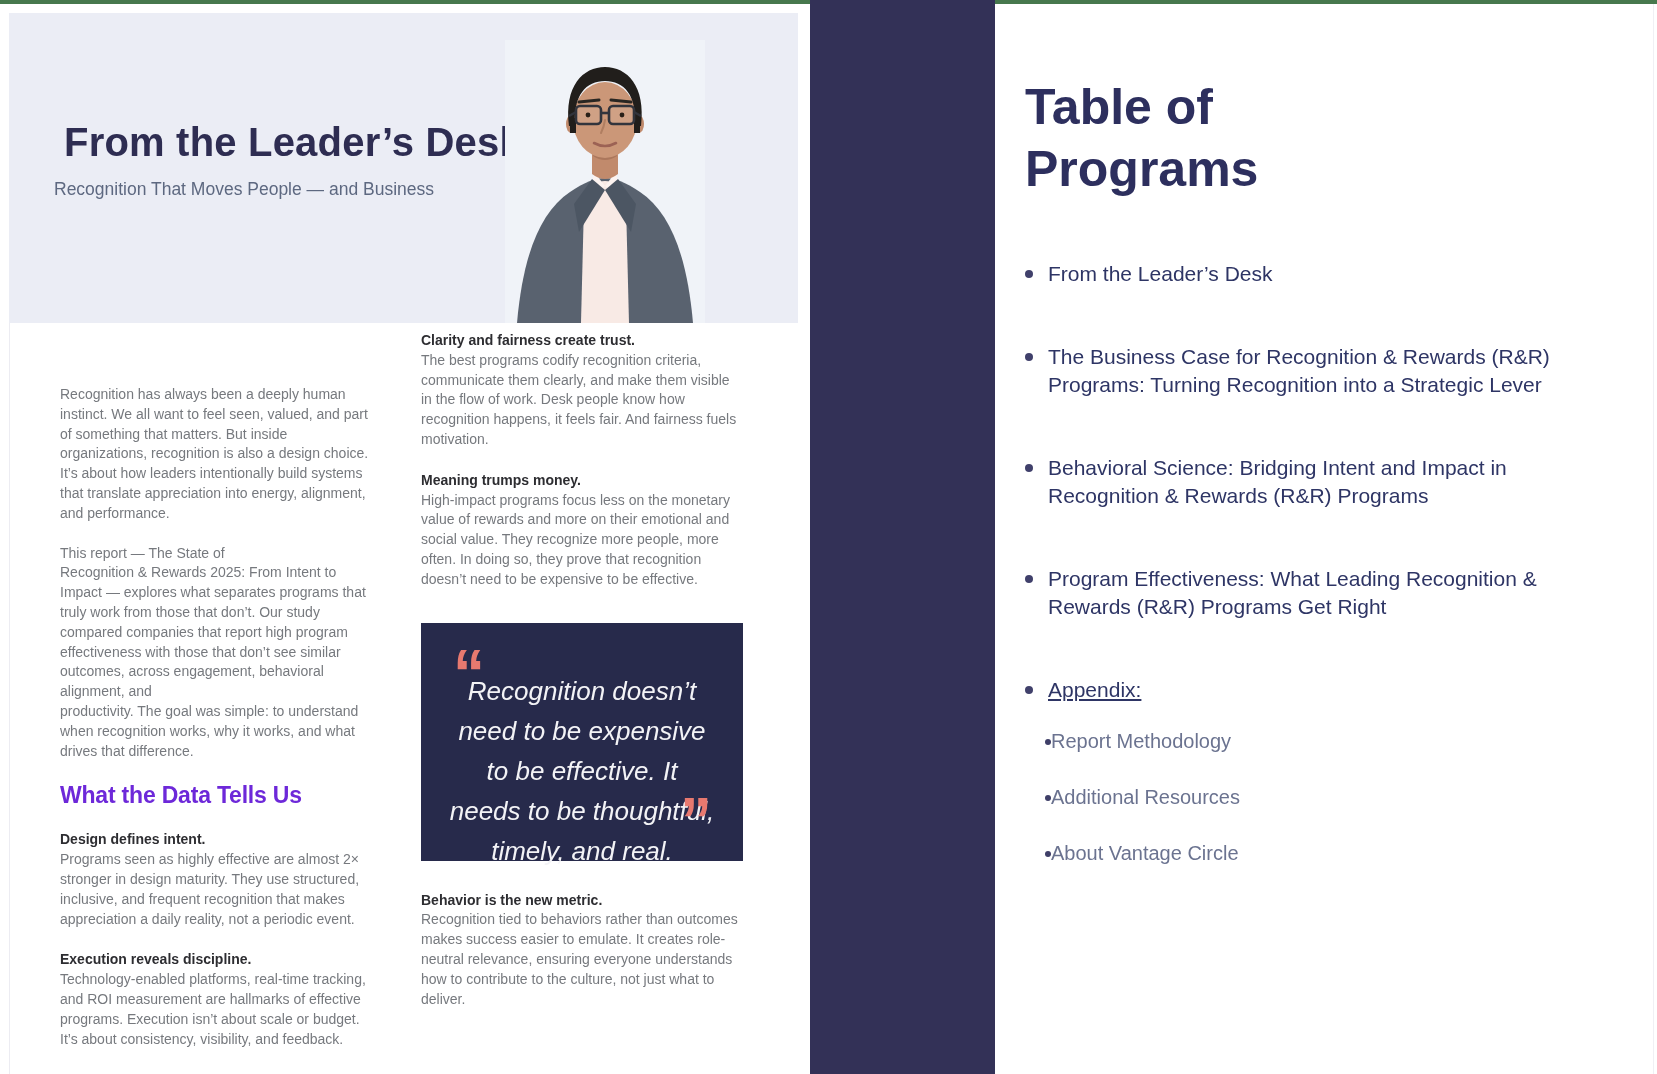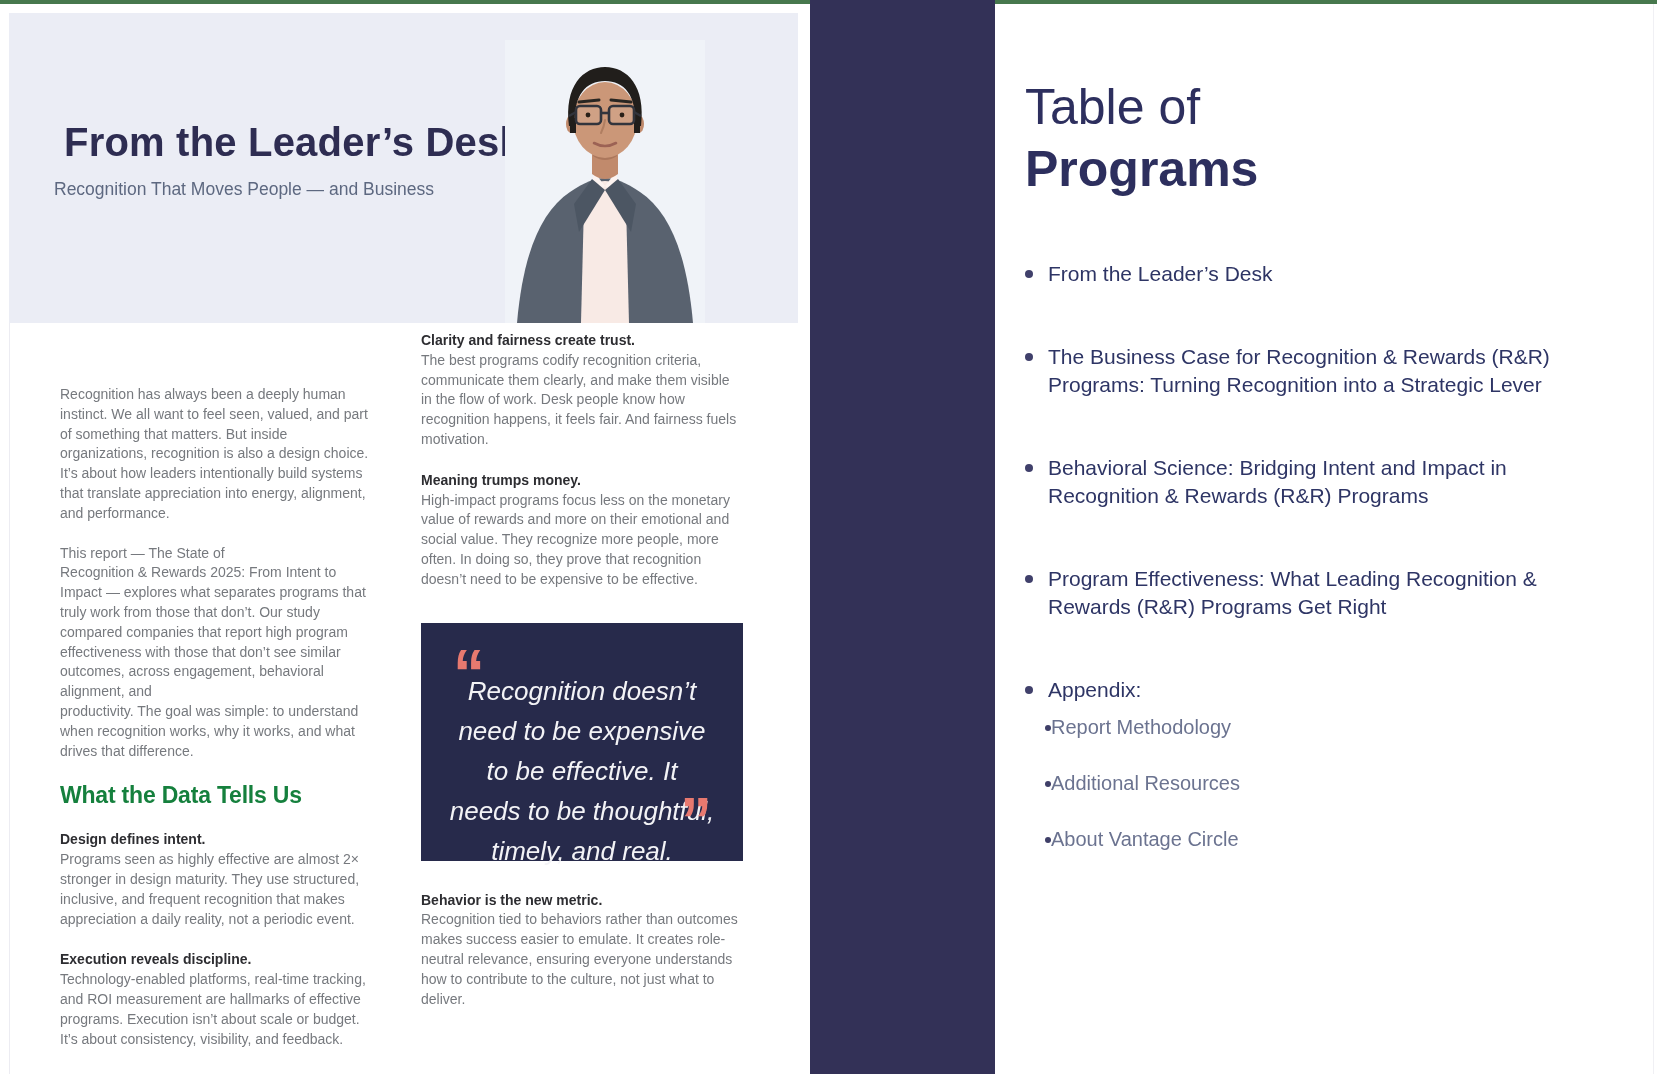--- a/index.html
+++ b/index.html
@@ -29,21 +29,21 @@
   }
   .portrait { position:absolute; left:505px; top:40px; width:200px; height:283px; }
 
   .col { position:absolute; font-size:14px; line-height:19.8px; color:#76797e; }
   .col1 { left:60px; top:341px; width:310px;margin-top:44px; }
   .col2 { left:421px; top:331px; width:322px; }
   .col p.body { margin:0 0 20px 0; white-space:pre-line; }
   .col p.lead { margin:0; font-weight:700; color:#2d2d31; }
   .col .sec { margin-bottom:21px; }
   .col h2 {
-    font-size:23px; line-height:28px; font-weight:700; color:#15803d;
+    font-size:23px; line-height:28px; font-weight:700; color:#6d28d9;
     letter-spacing:-.2px; margin:4px 0 21px 0;
   }
 
   .quote-box {
     position:relative; width:322px; height:238px; background:#272a4b;
     margin:33px 0 30px 0;
   }
   .quote-text {
     position:absolute; left:28px; right:28px; top:48px;
     text-align:center; font-style:italic;
@@ -55,31 +55,31 @@
   }
   .q-open { left:32px; top:18px; }
   .q-close { right:34px; bottom:8px; }
 
   
   .divider-band { position:absolute; left:810px; top:0; width:185px; height:1074px; background:#333157; }
 
   
   .toc { position:absolute; left:1025px; top:76px; width:590px; }
   .toc-title { color:#2d2f5e; font-size:50px; line-height:62px; }
-  .toc-title .t1 { font-weight:400; display:block; }
+  .toc-title .t1 { font-weight:700; display:block; }
   .toc-title .t2 { font-weight:700; display:block; }
   .toc-list { list-style:none; margin-top:60px; }
   .toc-item {
     display:flex; gap:15px; margin-bottom:55px;
     font-size:21px; line-height:28px; color:#2e3565; cursor:pointer;
   }
   .toc-item .dot {
     flex:none; width:8px; height:8px; border-radius:50%; background:#40406b; margin-top:10px;
   }
-  .toc-item.appendix { margin-bottom:10px; }
+  .toc-item.appendix { margin-bottom:24px;text-decoration:underline; }
   .toc-sublist { list-style:none; padding-left:20px; }
   .toc-subitem {
     display:flex; margin-bottom:29px;
     font-size:20px; line-height:27px; color:#6b7390; cursor:pointer;
   }
   .toc-subitem .dot {
     flex:none; width:6px; height:6px; border-radius:50%; background:#3f3f68; margin-top:11px;
   }
 </style>
 </head>

